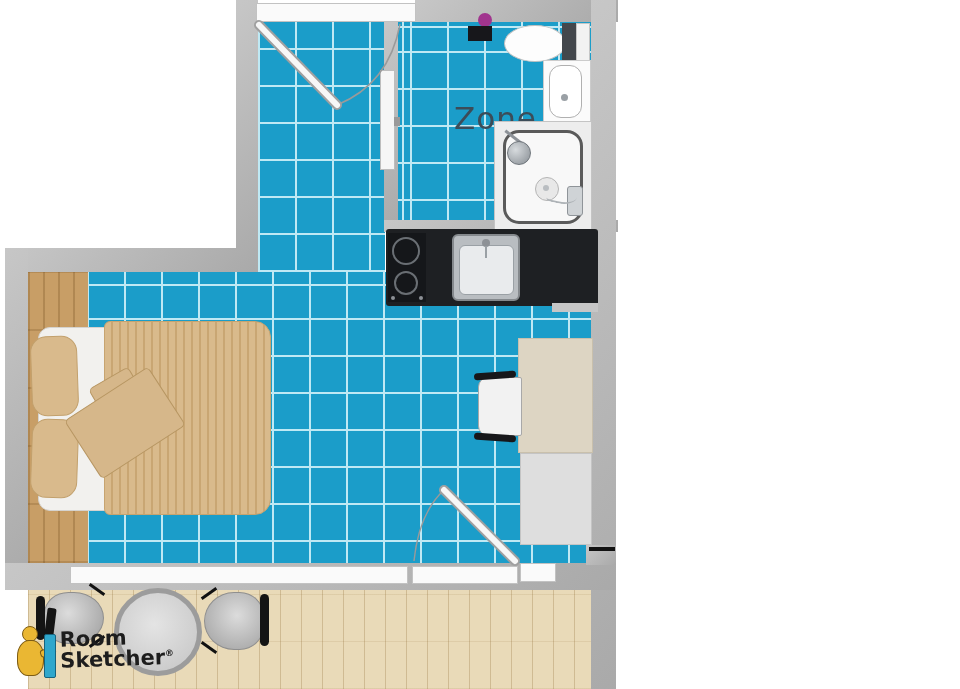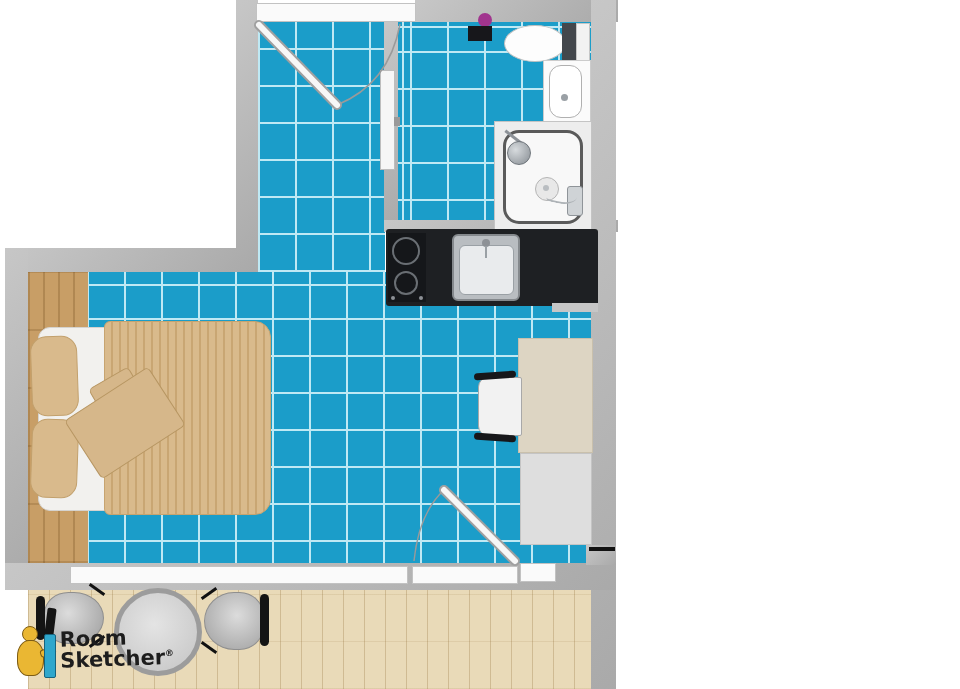--- a/index.html
+++ b/index.html
@@ -56,20 +56,21 @@
   <div class="abs wall" style="left:591px;top:0;width:25px;height:689px;"></div>
   <div class="abs wall" style="left:5px;top:563px;width:611px;height:27px;"></div>
   <div class="abs wall" style="left:586px;top:545px;width:30px;height:20px;"></div>
   <div class="abs" style="left:589px;top:547px;width:26px;height:4px;background:#121212;"></div>
 
   <div class="abs white-band" style="left:256px;top:3px;width:160px;height:19px;"></div>
   <div class="abs white-band" style="left:70px;top:566px;width:338px;height:18px;"></div>
   <div class="abs white-band" style="left:412px;top:566px;width:106px;height:18px;"></div>
   <div class="abs white-band" style="left:520px;top:563px;width:36px;height:19px;"></div>
 
+  <div class="abs zone" style="left:454px;top:100px;z-index:4;">Zone</div>
 
   <div class="abs" style="left:478px;top:13px;width:14px;height:14px;border-radius:50%;background:var(--accent-purple);z-index:5;"></div>
   <div class="abs" style="left:468px;top:26px;width:24px;height:15px;background:#17171b;z-index:5;"></div>
 
   <div class="abs" style="left:504px;top:22px;width:86px;height:43px;z-index:5;">
     <div class="abs fix" style="left:0;top:3px;width:62px;height:37px;background:#fdfdfd;border:1px solid #c0c0c0;border-radius:50%;"></div>
     <div class="abs fix" style="left:58px;top:1px;width:14px;height:41px;background:#43474c;"></div>
     <div class="abs fix" style="left:72px;top:1px;width:14px;height:41px;background:#f2f2f2;border:1px solid #c6c6c6;"></div>
   </div>
 

